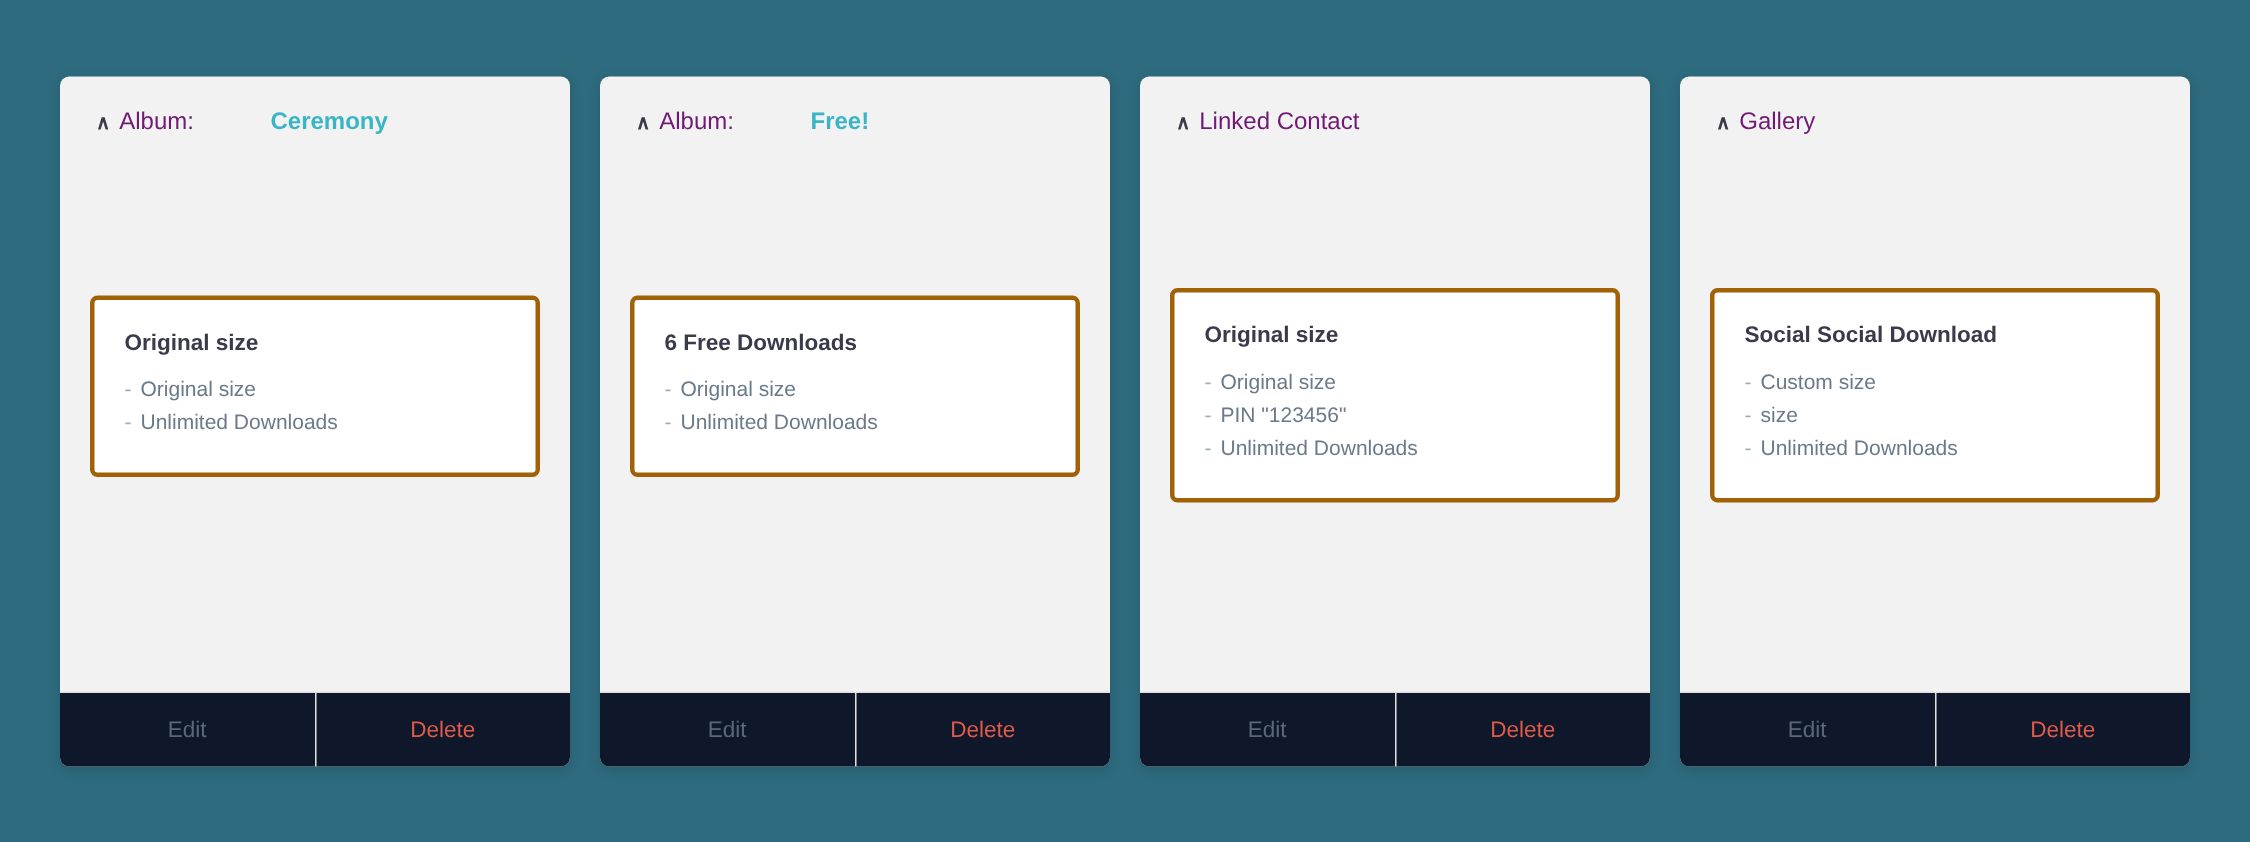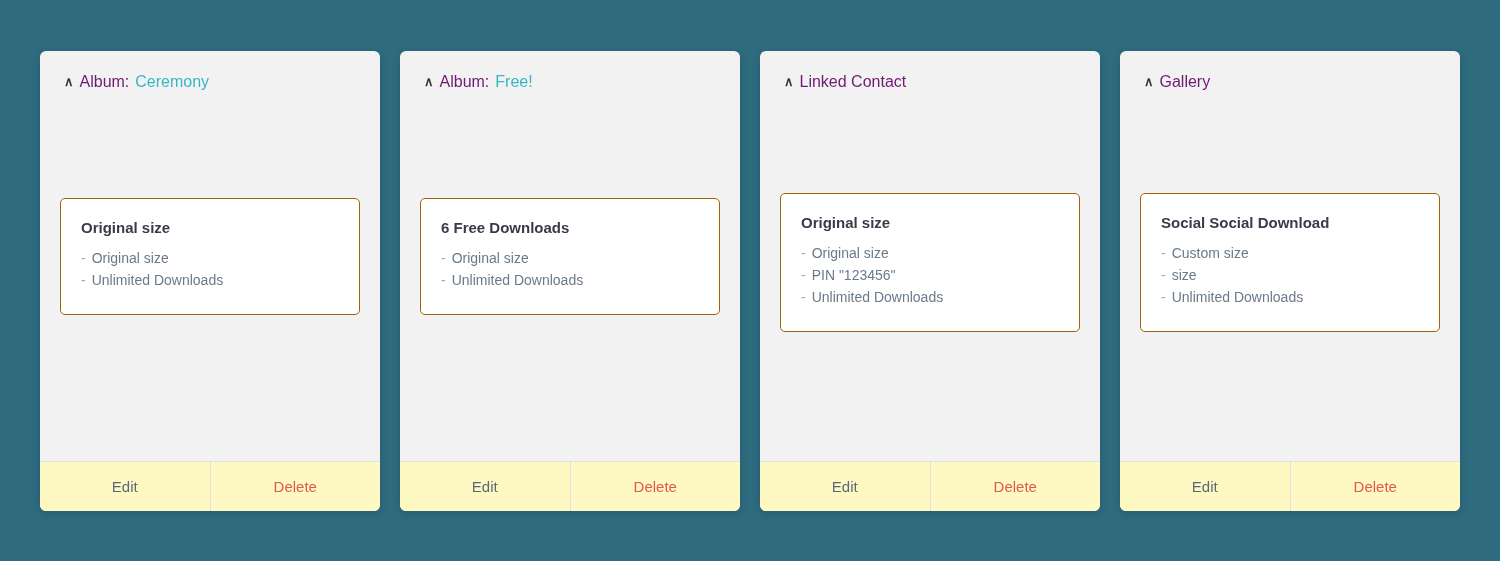--- a/index.html
+++ b/index.html
@@ -48,35 +48,36 @@
 
     .card-header-label {
       color: #701a75;
       font-size: 16px;
       font-weight: 400;
     }
 
     .card-header-link {
       color: #3ab5c6;
       font-size: 16px;
-      font-weight: 400;
+      font-weight: 700;
       text-decoration: none;
+      margin-left: 45px;
     }
 
     .card-body {
       flex: 1;
       padding: 10px 20px 10px 20px;
       display: flex;
       flex-direction: column;
       justify-content: center;
     }
 
     .info-box {
       background-color: #ffffff;
-      border: 1px solid #a16207;
+      border: 3px solid #a16207;
       border-radius: 5px;
       padding: 20px 20px 20px 20px;
       margin: 10px 0;
     }
 
     .info-box-title {
       font-size: 15px;
       font-weight: 700;
       color: #3a3a4a;
       margin-bottom: 14px;
@@ -99,21 +100,21 @@
       border-top: 1px solid #e0e0e0;
       display: flex;
       align-items: center;
     }
 
     .footer-btn {
       flex: 1;
       padding: 16px 22px;
       font-size: 15px;
       font-weight: 500;
-      background: #fef9c3;
+      background: #0f172a;
       border: none;
       cursor: pointer;
       text-align: center;
       border-radius: 0;
     }
 
     .footer-btn:first-child {
       border-bottom-left-radius: 6px;
     }
 

